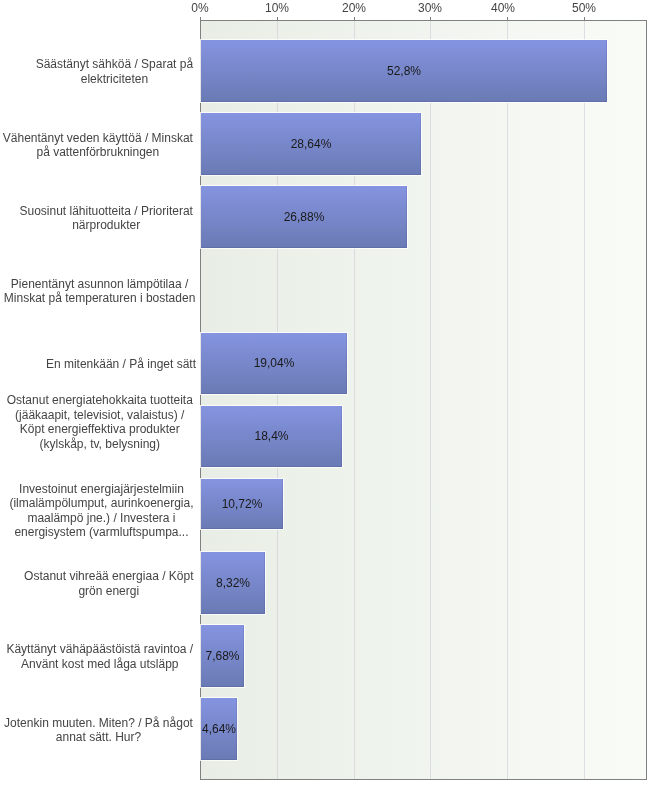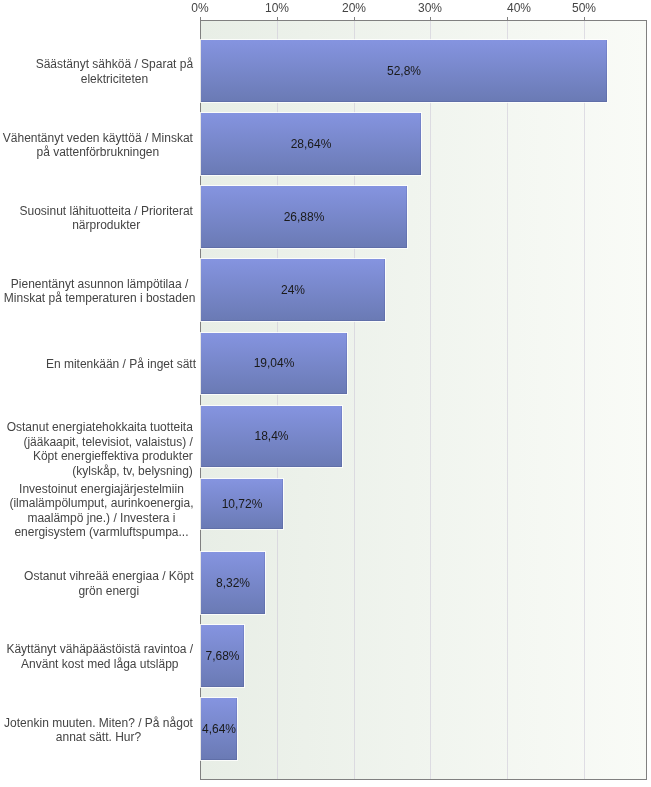--- a/index.html
+++ b/index.html
@@ -39,39 +39,35 @@
       <div class="xtick" style="left: 76px;"></div>
       <div class="xlabel" style="left: 76px;">10%</div>
       <div class="gridline" style="left: 153px;"></div>
       <div class="xtick" style="left: 153px;"></div>
       <div class="xlabel" style="left: 153px;">20%</div>
       <div class="gridline" style="left: 229px;"></div>
       <div class="xtick" style="left: 229px;"></div>
       <div class="xlabel" style="left: 229px;">30%</div>
       <div class="gridline" style="left: 306px;"></div>
       <div class="xtick" style="left: 306px;"></div>
-      <div class="xlabel" style="left: 318px;">40%</div>
+      <div class="xlabel" style="left: 302px;">40%</div>
       <div class="gridline" style="left: 383px;"></div>
       <div class="xtick" style="left: 383px;"></div>
       <div class="xlabel" style="left: 383px;">50%</div>
       <div class="bar" style="top: 19px; height: 61.6px; width: 406px;">
       <div class="barfill"></div>
       <div class="barlabel">52,8%</div>
     </div>
       <div class="bar" style="top: 92.13px; height: 61.6px; width: 220px;">
       <div class="barfill"></div>
       <div class="barlabel">28,64%</div>
     </div>
       <div class="bar" style="top: 165.26px; height: 61.6px; width: 206px;">
       <div class="barfill"></div>
       <div class="barlabel">26,88%</div>
-    </div>
-      <div class="bar" style="top: 238.39px; height: 61.6px; width: 184px;">
-      <div class="barfill"></div>
-      <div class="barlabel">24%</div>
     </div>
       <div class="bar" style="top: 311.52px; height: 61.6px; width: 146px;">
       <div class="barfill"></div>
       <div class="barlabel">19,04%</div>
     </div>
       <div class="bar" style="top: 384.65px; height: 61.6px; width: 141px;">
       <div class="barfill"></div>
       <div class="barlabel">18,4%</div>
     </div>
       <div class="bar" style="top: 457.78px; height: 50px; width: 82px;">
@@ -104,21 +100,21 @@
       <div>Suosinut lähituotteita / Prioriterat</div>
       <div>närprodukter</div>
     </div>
     <div class="ylabel" style="top: 276.84px; right: 455.7px;">
       <div>Pienentänyt asunnon lämpötilaa /</div>
       <div>Minskat på temperaturen i bostaden</div>
     </div>
     <div class="ylabel" style="top: 357.27px; right: 455px; margin-left: 12px;">
       <div>En mitenkään / På inget sätt</div>
     </div>
-    <div class="ylabel" style="top: 420px; right: 458.2px; text-align: right;">
+    <div class="ylabel" style="top: 393px; right: 458.2px;">
       <div>Ostanut energiatehokkaita tuotteita</div>
       <div>(jääkaapit, televisiot, valaistus) /</div>
       <div>Köpt energieffektiva produkter</div>
       <div>(kylskåp, tv, belysning)</div>
     </div>
     <div class="ylabel" style="top: 481.63px; right: 457.5px;">
       <div>Investoinut energiajärjestelmiin</div>
       <div>(ilmalämpölumput, aurinkoenergia,</div>
       <div>maalämpö jne.) / Investera i</div>
       <div>energisystem (varmluftspumpa...</div>

